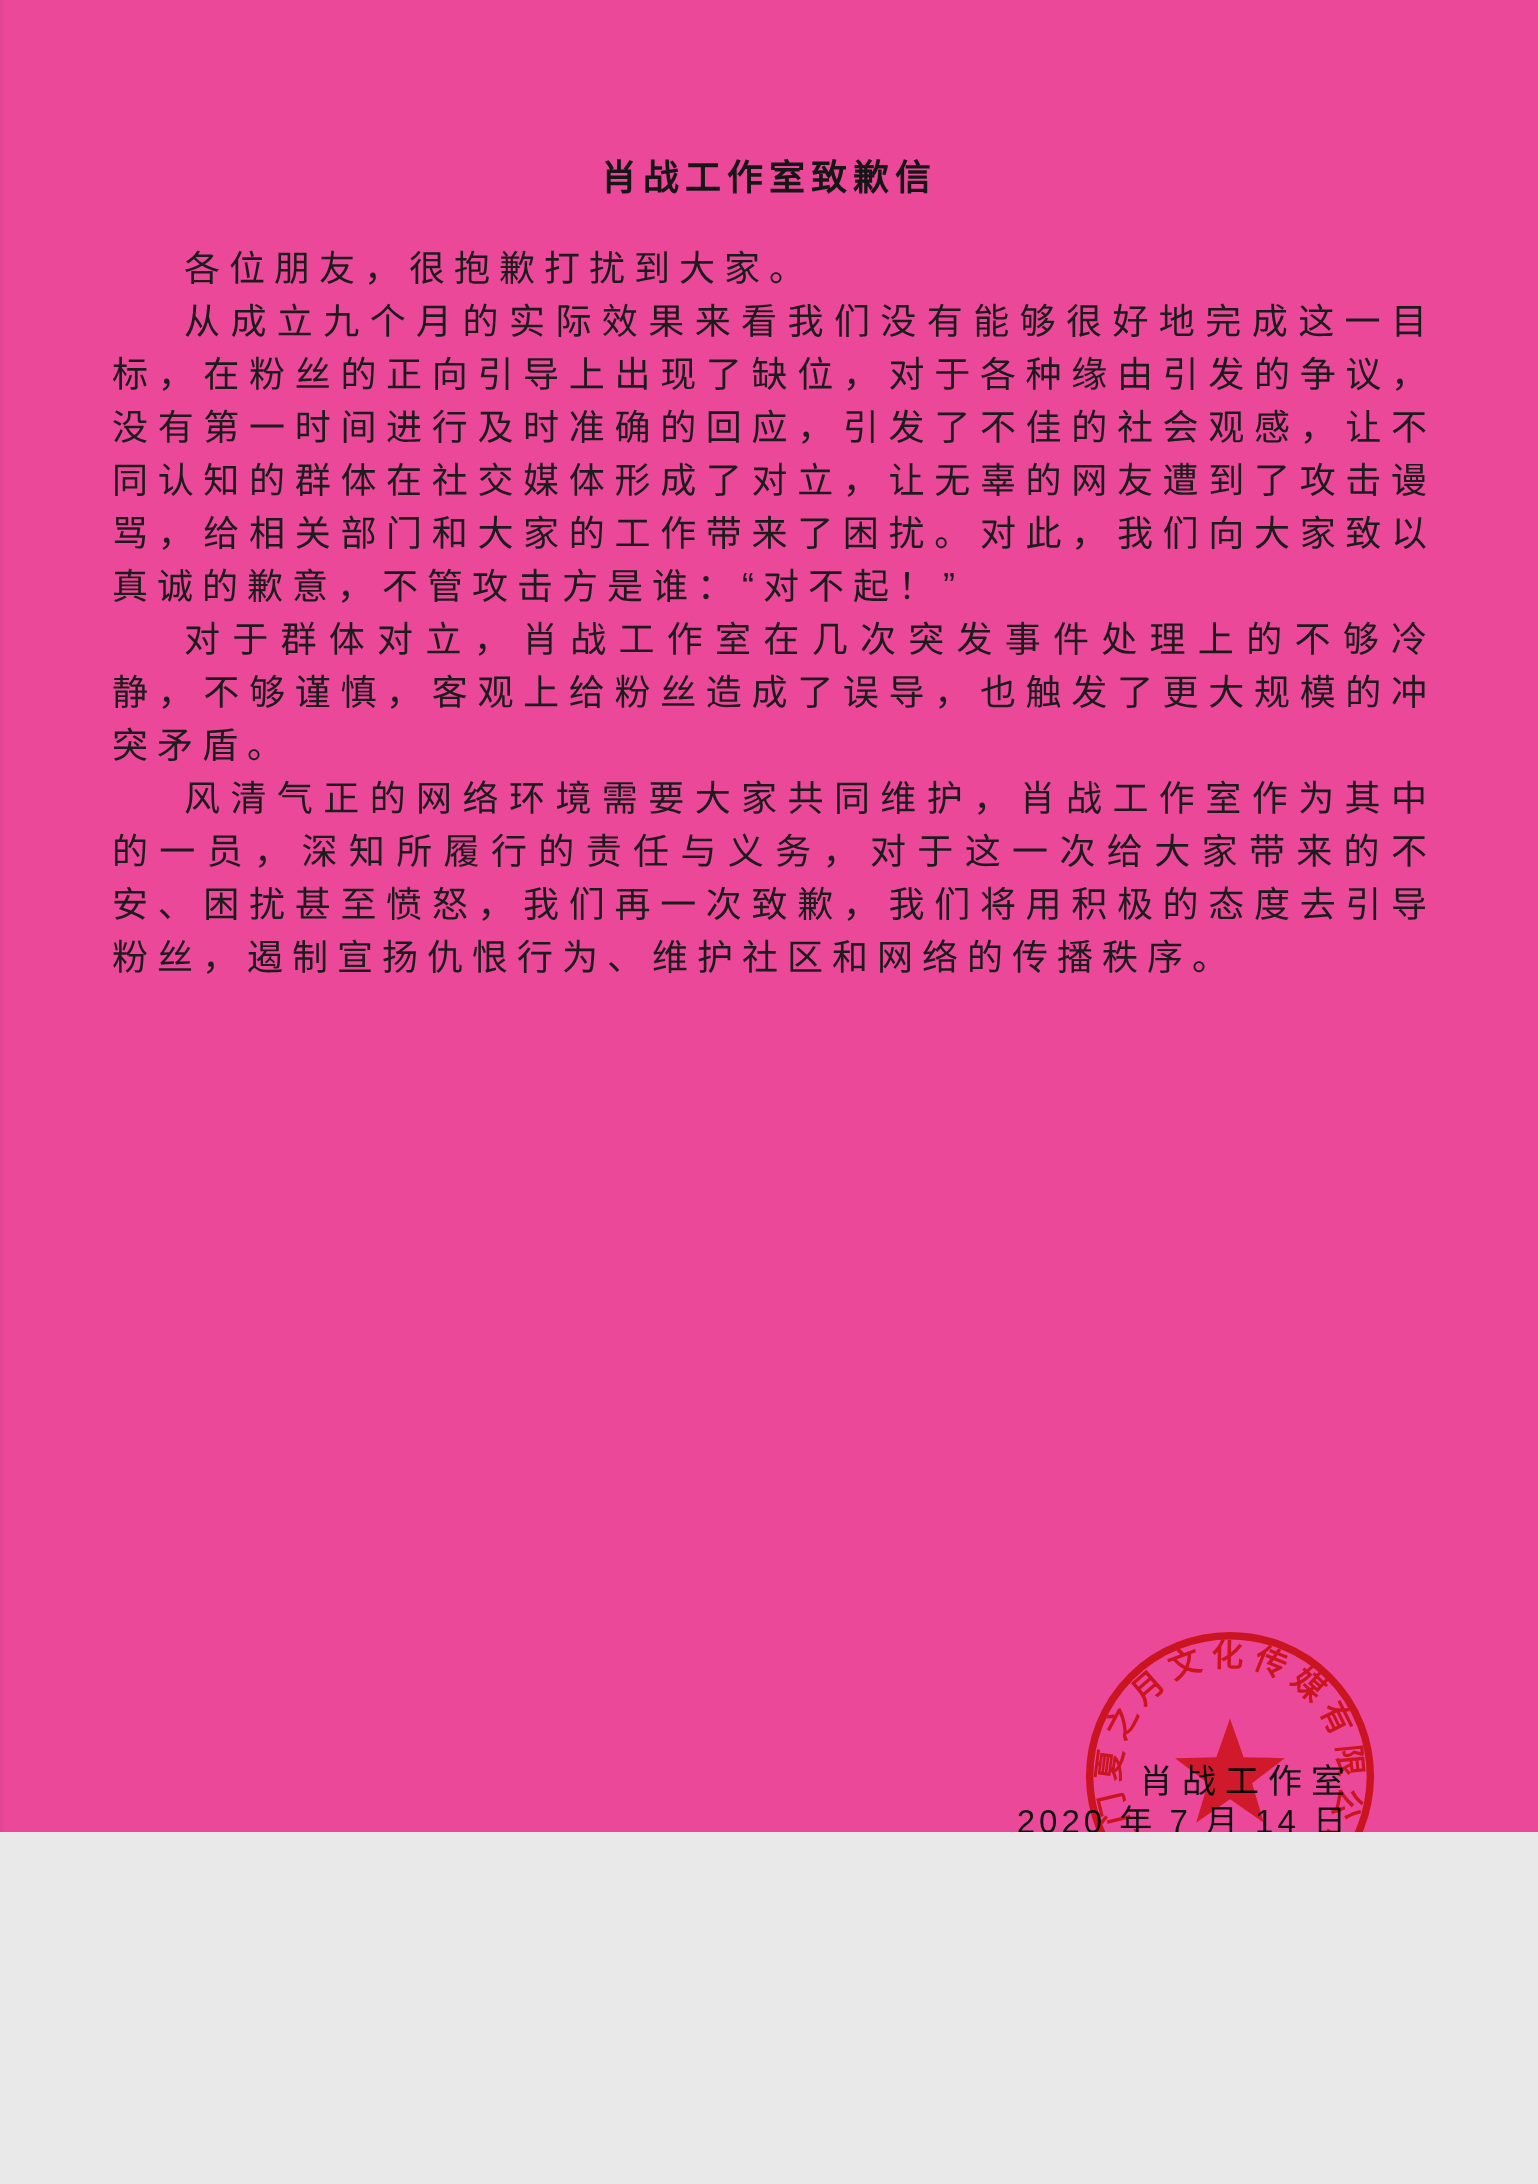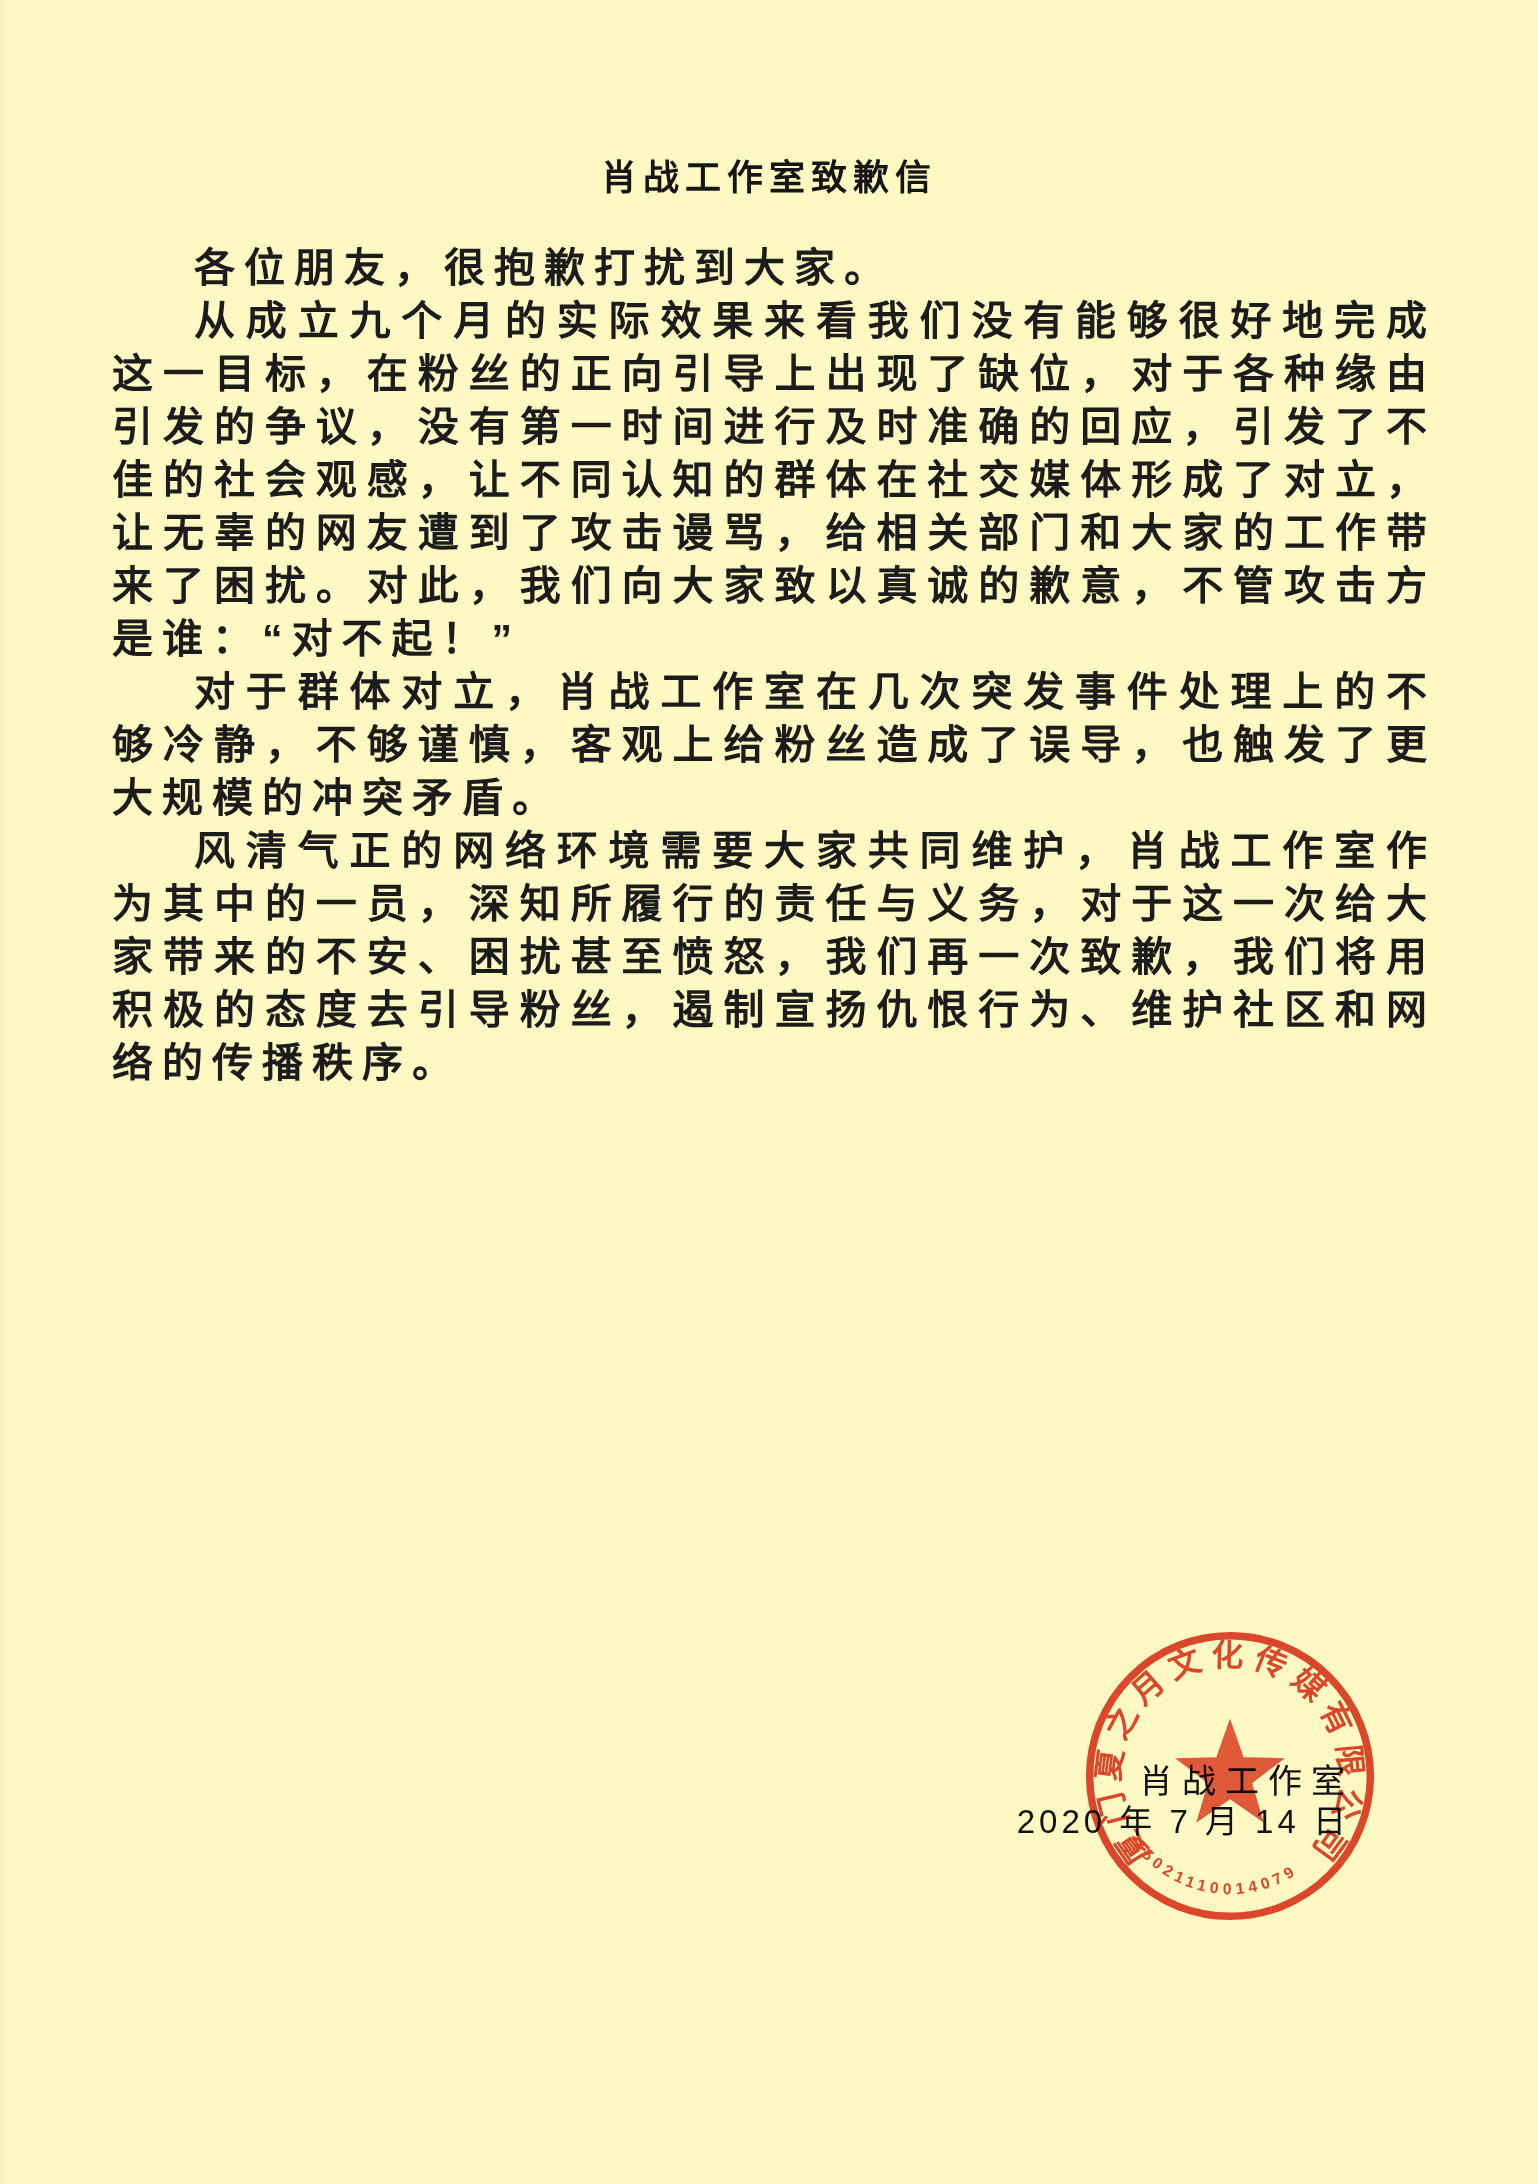--- a/index.html
+++ b/index.html
@@ -1,20 +1,20 @@
 <!DOCTYPE html>
 <html lang="zh-CN"><head>
 <meta charset="utf-8">
 <style>
   html,body{margin:0;padding:0;background:#e9e9e9;}
   .page{
     position:relative;
-    width:1538px;height:2184px;
+    width:1538px;height:1832px;
     margin:0 auto;
-    background:#fef9c3;
+    background:#ec4899;
     overflow:hidden;
     font-family:"Liberation Sans","DejaVu Sans",sans-serif;
     color:#1c1c1c;
   }
   .page-title{
     position:absolute;
     top:148px;left:0;right:0;
     text-align:center;
     font-size:36px;
     font-weight:700;
@@ -22,25 +22,24 @@
     color:#161616;
   }
   .letter-body{
     position:absolute;
     top:242px;left:112px;right:102px;
     text-align:justify;
   }
   .letter-body p{
     margin:0;
     text-indent:2em;
-    font-size:41px;
+    font-size:36px;
     line-height:53px;
     letter-spacing:9px;
     color:#1c1c1c;
-    font-weight:bold;
   }
   .signature{
     position:absolute;
     top:1754px;right:184px;
     font-size:34px;
     letter-spacing:9px;
     color:#121212;
     z-index:2;
   }
   .date-line{

